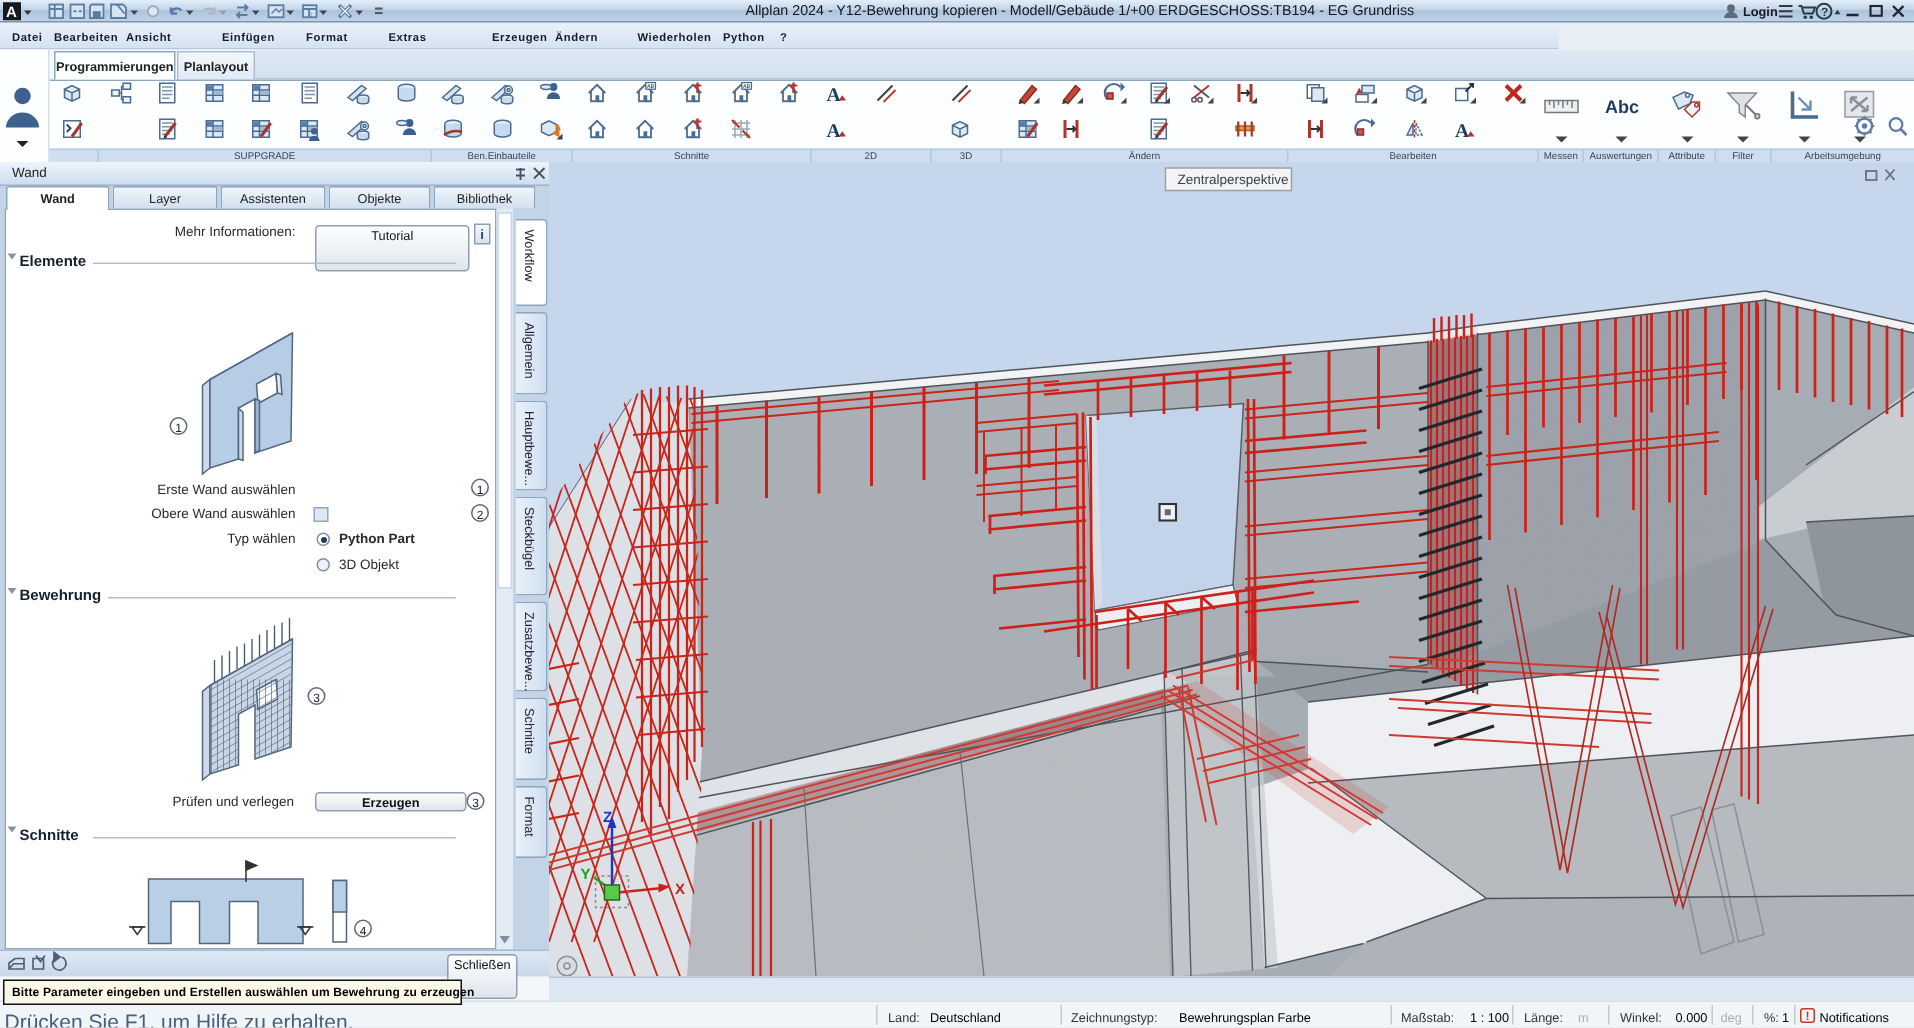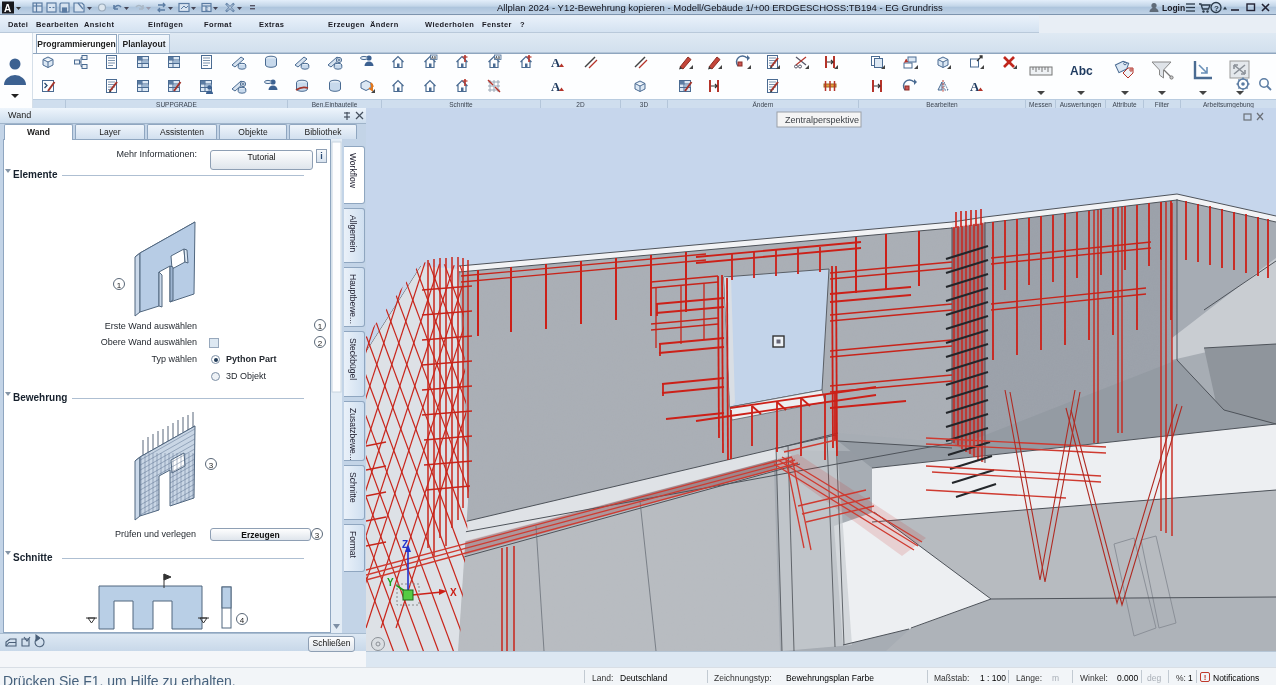--- a/index.html
+++ b/index.html
@@ -122,21 +122,21 @@
 <div id="menubar">
   <div class="mi" style="left:8px">Datei</div>
   <div class="mi" style="left:36px">Bearbeiten</div>
   <div class="mi" style="left:84px">Ansicht</div>
   <div class="mi" style="left:148px">Einfügen</div>
   <div class="mi" style="left:204px">Format</div>
   <div class="mi" style="left:259px">Extras</div>
   <div class="mi" style="left:328px">Erzeugen</div>
   <div class="mi" style="left:370px">Ändern</div>
   <div class="mi" style="left:425px">Wiederholen</div>
-  <div class="mi" style="left:482px">Fenster</div>
+  <div class="mi" style="left:482px">Python</div>
   <div class="mi" style="left:520px">?</div>
 </div>
 
 <div id="ribbon">
   <div id="tabfill"></div>
   <div class="rtab act" style="left:36px;width:81px">Programmierungen</div>
   <div class="rtab" style="left:118px;width:52px">Planlayout</div>
   <div id="ribbonbody"></div>
   <div id="personcell"></div>
   <div id="bandrow">
@@ -460,21 +460,21 @@
         </div>
     <div class="vtab" style="top:326px;height:55px">
           <span>Schnitte</span>
         </div>
     <div class="vtab" style="top:385px;height:48px">
           <span>Format</span>
         </div>
   </div>
   <div id="pfooter"></div>
   <div class="plabel" style="right:169px;top:41px">Mehr Informationen:</div>
-  <div class="btn" style="left:210px;top:42px;width:103px;height:20px;line-height:12px">Tutorial</div>
+  <div class="btn" style="left:210px;top:42px;width:103px;height:31px;line-height:12px">Tutorial</div>
   <div class="abs" style="left:316px;top:41px;width:11px;height:14px;background:linear-gradient(#f8fafc,#d7e2ee);border:1px solid #8e9fb4;font-size:9px;font-weight:bold;color:#2a4a75;text-align:center;line-height:13px">i</div>
   <div class="sechdr" style="top:61px">Elemente</div>
   <div class="secline" style="left:62px;top:67px;width:242px"></div>
   <div class="circnum" style="left:113px;top:170px">1</div>
   <div class="plabel" style="right:169px;top:213px">Erste Wand auswählen</div>
   <div class="circnum" style="left:314px;top:211px">1</div>
   <div class="plabel" style="right:169px;top:229px">Obere Wand auswählen</div>
   <div class="abs" style="left:209px;top:230px;width:10px;height:10px;background:#dde8f2;border:1px solid #97a8bc"></div>
   <div class="circnum" style="left:314px;top:228px">2</div>
   <div class="plabel" style="right:169px;top:246px">Typ wählen</div>
@@ -485,21 +485,21 @@
   <div class="plabel" style="left:226px;top:263px">3D Objekt</div>
   <div class="sechdr" style="top:284px">Bewehrung</div>
   <div class="secline" style="left:72px;top:290px;width:232px"></div>
   <div class="circnum" style="left:205px;top:350px">3</div>
   <div class="plabel" style="right:170px;top:421px">Prüfen und verlegen</div>
   <div class="btn" style="left:210px;top:420px;width:101px;height:13px;line-height:12px;font-weight:bold">Erzeugen</div>
   <div class="circnum" style="left:311px;top:420px">3</div>
   <div class="sechdr" style="top:444px">Schnitte</div>
   <div class="secline" style="left:62px;top:450px;width:242px"></div>
   <div class="circnum" style="left:236px;top:505px">4</div>
-  <div class="btn" style="left:308px;top:528px;width:47px;height:16px;line-height:12px;z-index:5">Schließen</div>
+  <div class="btn" style="left:298px;top:528px;width:47px;height:30px;line-height:12px;z-index:5">Schließen</div>
   <svg class="abs" style="left:0;top:0;z-index:4" width="366" height="543" viewBox="0 0 366 543">
 
   <g stroke="#45505e" stroke-width="1.2" fill="none">
   <line x1="347" y1="4" x2="347" y2="12"></line>
           <line x1="344" y1="5" x2="350" y2="5"></line>
           <line x1="344" y1="9" x2="350" y2="9"></line>
   <line x1="356" y1="4" x2="363" y2="11"></line>
           <line x1="363" y1="4" x2="356" y2="11"></line>
   </g>
 
@@ -994,20 +994,21 @@
 
 <g stroke="#6b7077" stroke-width="1.2" fill="none">
 <rect x="878" y="6" width="7" height="6"></rect>
         <line x1="891" y1="5" x2="897" y2="12"></line>
         <line x1="897" y1="5" x2="891" y2="12"></line>
 </g>
 </svg>
 
 <div id="botstrip"></div>
 <div id="botstrip2"></div>
+<div id="tooltip">Bitte Parameter eingeben und Erstellen auswählen um Bewehrung zu erzeugen</div>
 <div id="statusbar">
   <div class="stsep" style="left:584px"></div>
   <div class="st" style="left:592px">Land:</div>
       <div class="st" style="left:620px"><b>Deutschland</b></div>
   <div class="stsep" style="left:707px"></div>
   <div class="st" style="left:714px">Zeichnungstyp:</div>
       <div class="st" style="left:786px"><b>Bewehrungsplan Farbe</b></div>
   <div class="stsep" style="left:927px"></div>
   <div class="st" style="left:934px">Maßstab:</div>
       <div class="st" style="left:980px"><b>1 : 100</b></div>

